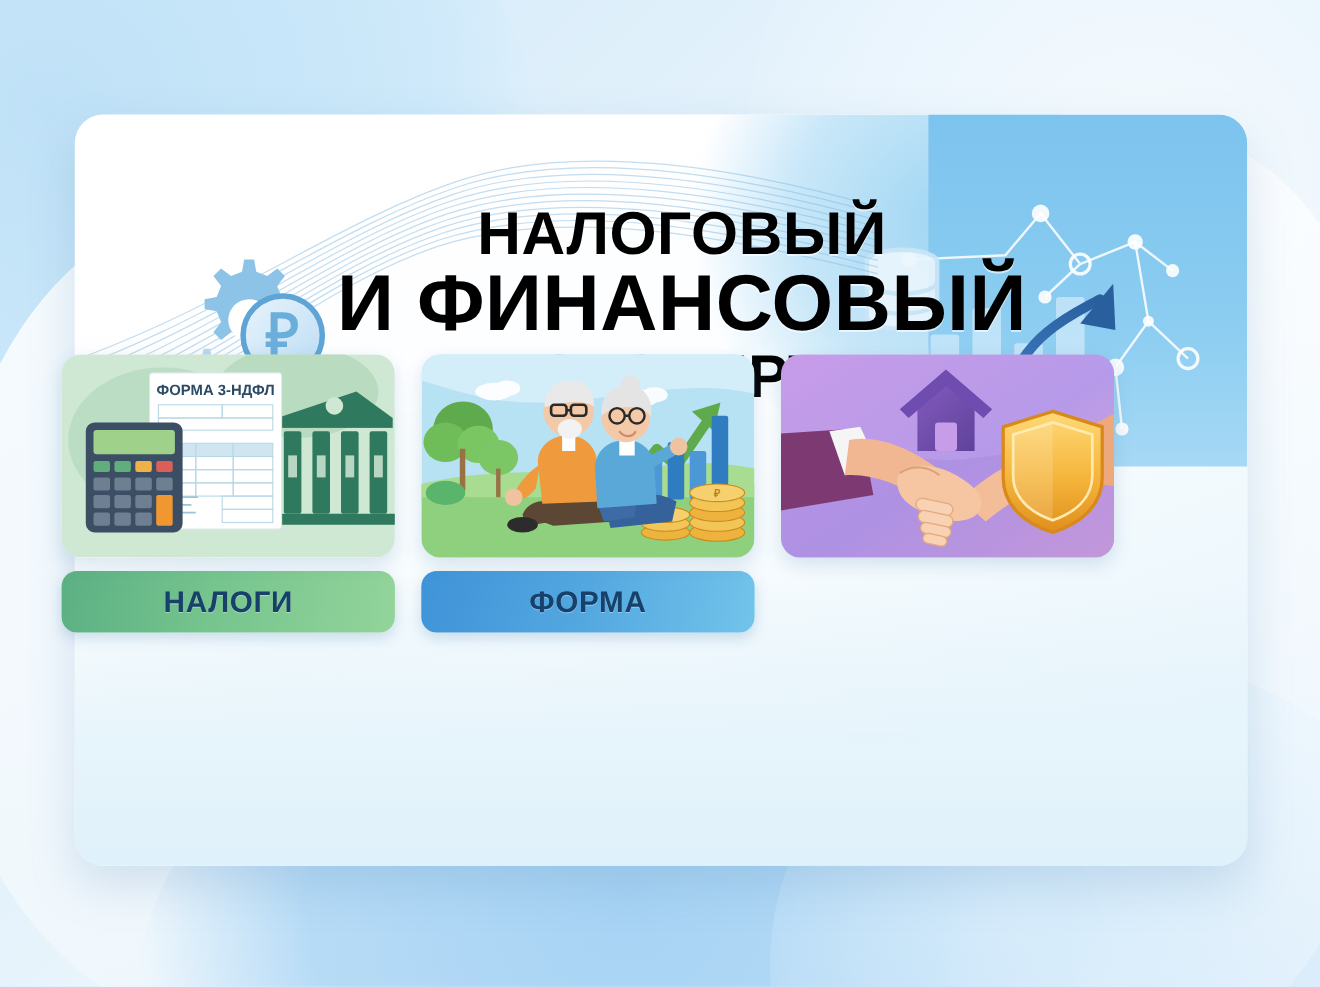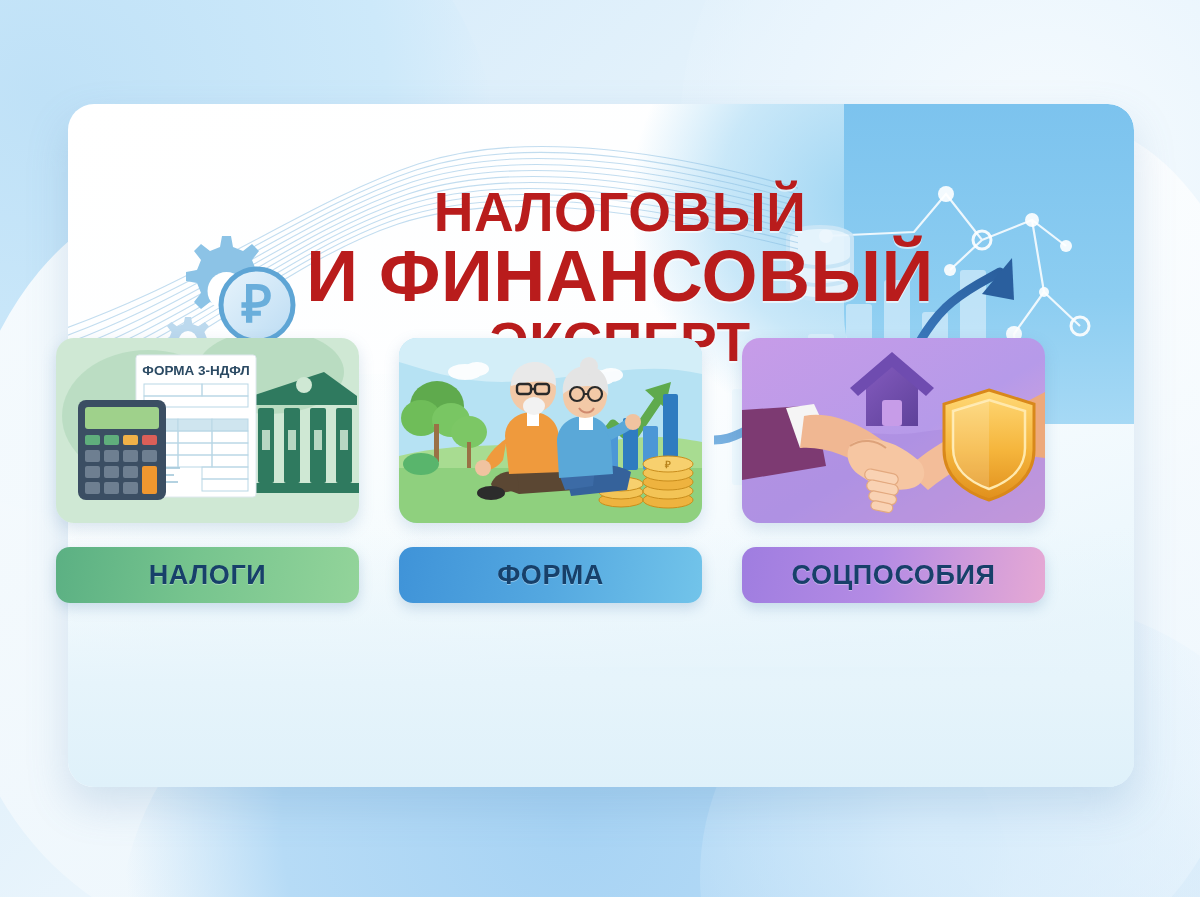--- a/index.html
+++ b/index.html
@@ -46,37 +46,37 @@
   .hero-svg{position:absolute;right:0;top:80px;width:420px;height:330px;}
   .bottom-fade{position:absolute;left:0;right:0;bottom:0;height:260px;
       background:linear-gradient(180deg,rgba(232,245,252,0) 0%,#e6f4fb 60%,#dff1fa 100%);}
   .bot-blob{position:absolute;left:340px;bottom:-210px;width:760px;height:330px;
       background:radial-gradient(ellipse at 50% 30%,#d3ecf9 0%,rgba(211,236,249,0) 70%);}
 
   
   .logo{position:absolute;left:160px;top:222px;width:156px;height:156px;}
   .title{
     position:absolute;left:300px;top:184px;width:640px;
-    text-align:center;color:#b91c1c;
+    text-align:center;color:#000000;
     font-weight:700;font-size:55px;line-height:1.02;letter-spacing:.5px;
     text-shadow:0 2px 0 rgba(255,255,255,.6);
   }
   .title .l2{font-size:72px;}
   .title .l3{font-size:55px;}
 
   
-  .tiles{position:absolute;left:56px;top:338px;width:958px;display:flex;gap:40px;}
+  .tiles{position:absolute;left:56px;top:322px;width:958px;display:flex;gap:24px;}
   .tile{width:303px;}
   .thumb{
     position:relative;width:303px;height:185px;border-radius:18px;overflow:hidden;
     box-shadow:0 6px 16px rgba(80,130,175,.2);
   }
   .thumb svg{display:block;width:100%;height:100%;}
   .btn{
-    margin-top:24px;width:303px;height:56px;border-radius:14px;border:none;
+    margin-top:12px;width:303px;height:56px;border-radius:14px;border:none;
     display:flex;align-items:center;justify-content:center;
     color:#17406a;font-weight:700;font-size:27px;letter-spacing:.6px;
     box-shadow:0 5px 13px rgba(80,130,175,.25);cursor:pointer;
     font-family:"Liberation Sans", sans-serif;
     text-shadow:0 1px 0 rgba(255,255,255,.35);
   }
   .btn-tax{background:linear-gradient(100deg,#5bb083 0%,#76c48e 45%,#93d49a 100%);}
   .btn-pen{background:linear-gradient(100deg,#3f93d8 0%,#54a8e0 50%,#72c4ea 100%);}
   .btn-soc{background:linear-gradient(100deg,#9f7de0 0%,#b48be4 45%,#e6a9d4 100%);}
 </style>
@@ -444,17 +444,16 @@
             <path d="M108 108 C 120 100 134 102 144 110" fill="none" stroke="#dda27a" stroke-width="2"></path>
           </g>
 
           <g>
             <path d="M247 52 L292 66 L292 112 C 292 138 272 154 247 162 C 222 154 202 138 202 112 L202 66 Z" fill="url(#gShield)" stroke="#d9881a" stroke-width="3"></path>
             <path d="M247 62 L283 73 L283 110 C 283 131 267 144 247 151 C 227 144 211 131 211 110 L211 73 Z" fill="none" stroke="#ffe9ad" stroke-width="2.5"></path>
             <path d="M247 62 L247 151 C 227 144 211 131 211 110 L211 73 Z" fill="#ffffff" opacity=".16"></path>
           </g>
         </svg>
       </div>
-      <button class="btn btn-soc">СОЦПОСОБИЯ</button>
     </div>
 
   </div>
 </div>
 
 </body></html>

